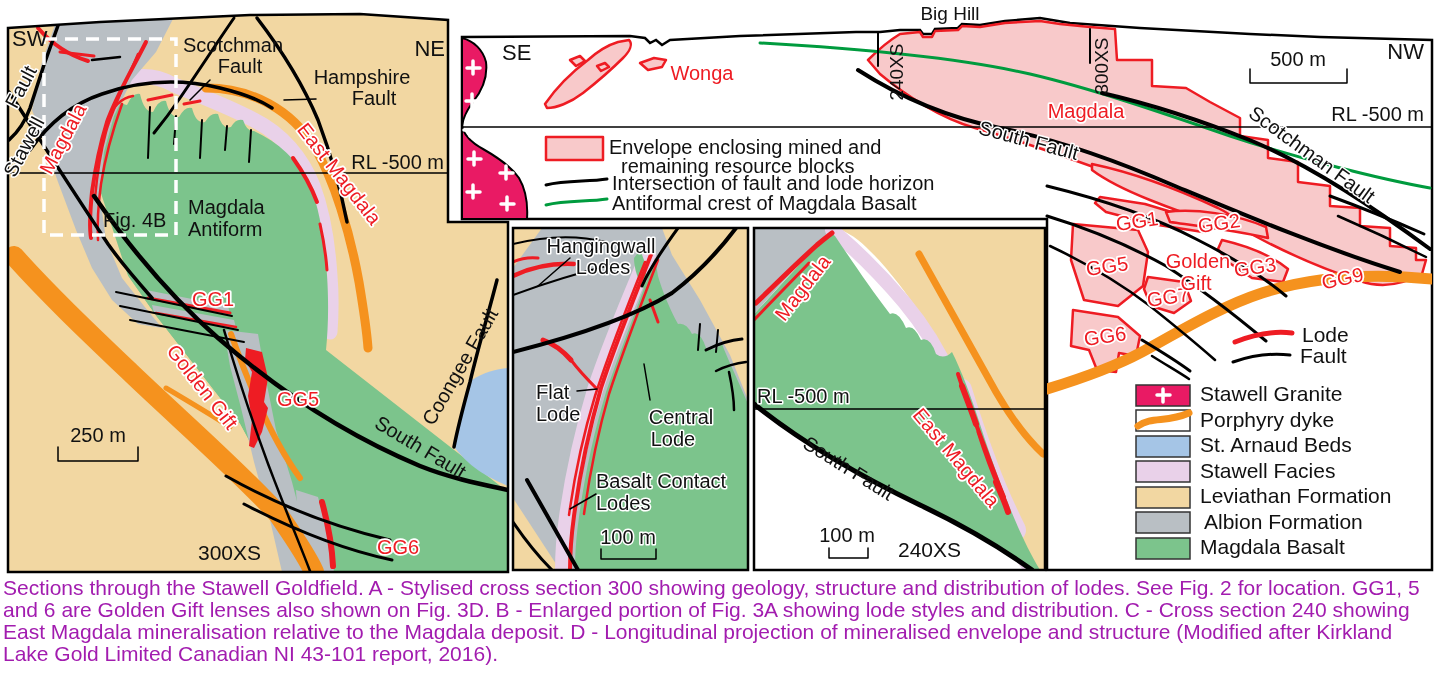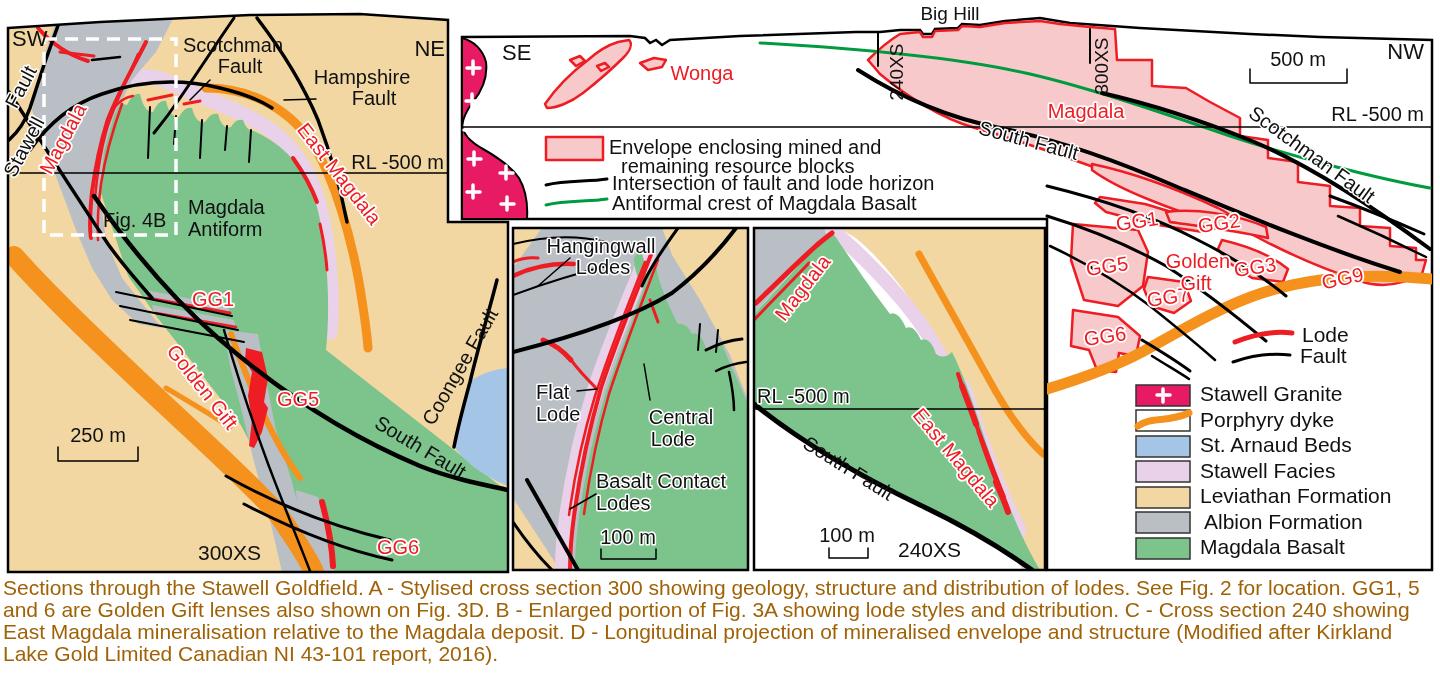--- a/index.html
+++ b/index.html
@@ -10,21 +10,21 @@
   .red{fill:var(--c-lode);stroke:#fff;stroke-width:3.5px;paint-order:stroke;stroke-linejoin:round}
   .halo{stroke:#fff;stroke-width:3px;paint-order:stroke;stroke-linejoin:round}
   .tan{fill:var(--c-leviathan)}.gray{fill:var(--c-albion)}.green{fill:var(--c-basalt)}
   .pinkf{fill:var(--c-facies)}.blue{fill:var(--c-starnaud)}.granite{fill:var(--c-granite)}
   .envf{fill:var(--c-envelope);stroke:var(--c-lode);stroke-width:2.5;stroke-linejoin:round}
   .ln{fill:none;stroke-linecap:round;stroke-linejoin:round}
   .sb{stroke:#000}.sred{stroke:var(--c-lode)}.sorange{stroke:var(--c-porphyry)}
   .spink{stroke:var(--c-facies)}.screst{stroke:var(--c-crest)}.swhite{stroke:#fff}
   .panelborder{fill:none;stroke:#000;stroke-width:2.5}
   #caption{position:absolute;left:3px;top:577px;width:1434px;
-    font-family:"Liberation Sans","DejaVu Sans",sans-serif;font-size:21px;line-height:22px;color:#a16207}
+    font-family:"Liberation Sans","DejaVu Sans",sans-serif;font-size:21px;line-height:22px;color:#a21caf}
 </style>
 </head>
 <body>
 
 <div id="fig">
 <svg width="1440" height="576" viewBox="0 0 1440 576">
   <defs>
     <clipPath id="clipA">
           <path d="M8,28 L100,22 L250,15 L360,14 L448,20 L448,222 L508,222 L508,572 L8,572 Z"></path>
         </clipPath>

